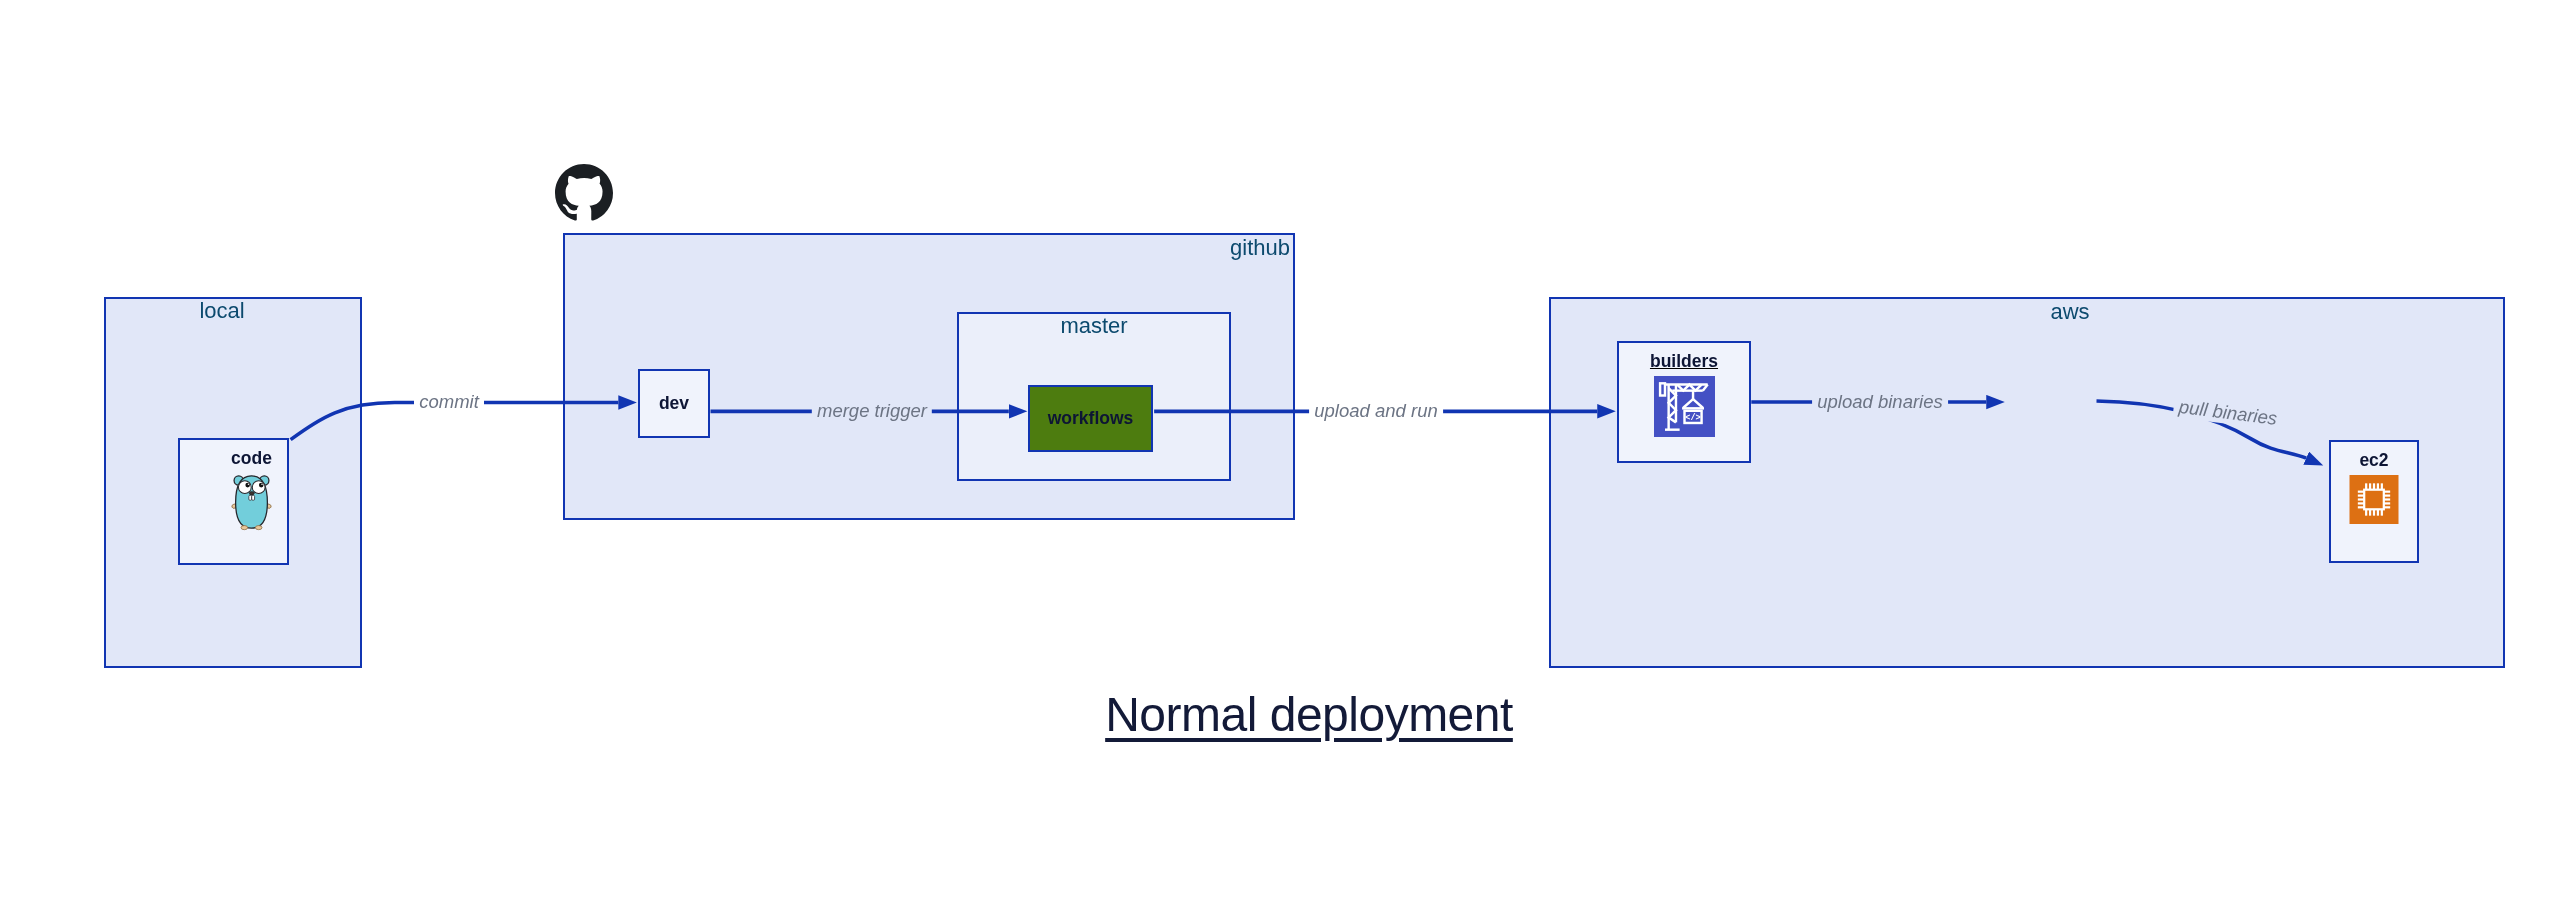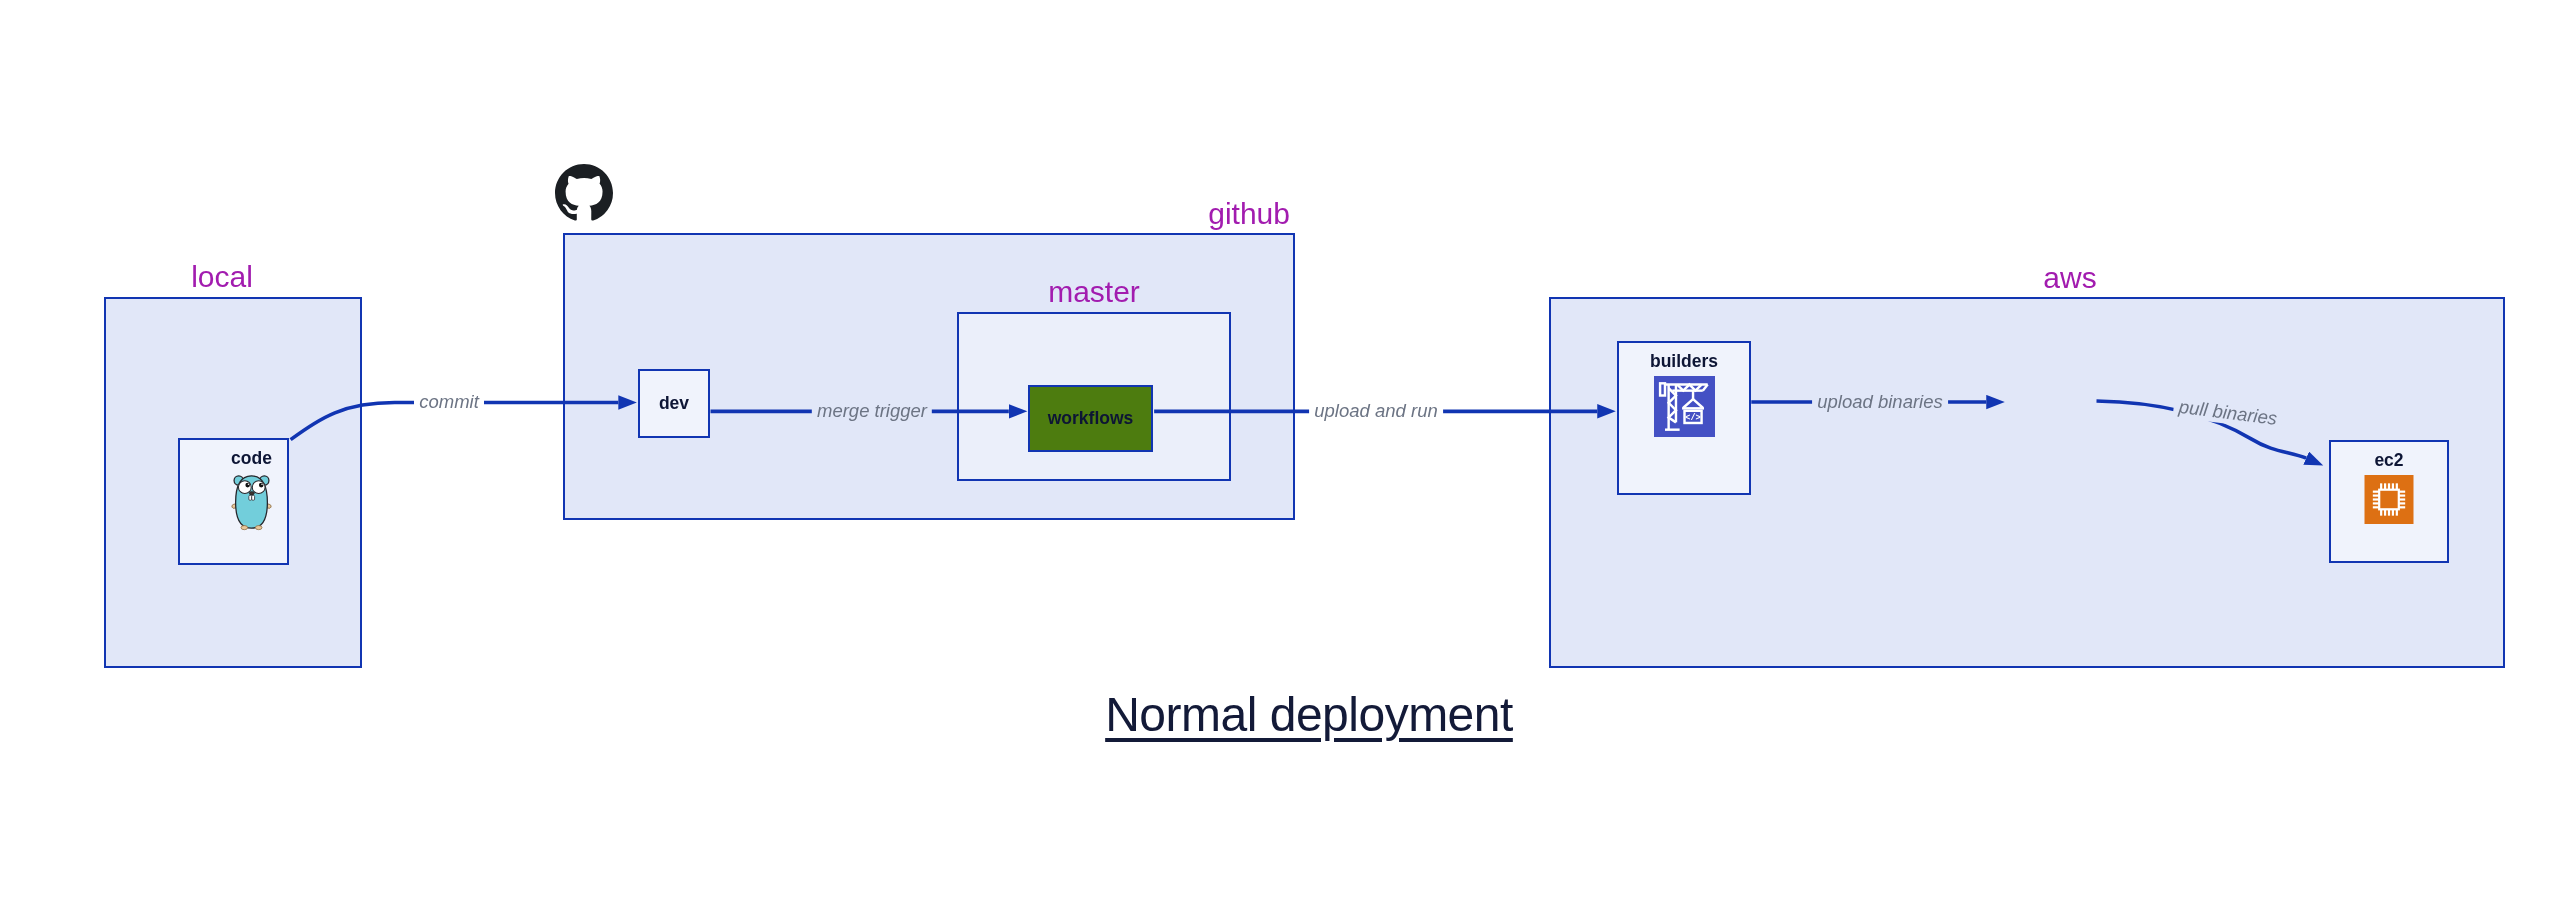--- a/index.html
+++ b/index.html
@@ -12,21 +12,21 @@
   .cbox.master{background:#ebeffa;z-index:2;}
 
   
   .nbox{position:absolute;background:#f0f3fc;border:2.6px solid #1135b2;box-sizing:border-box;z-index:3;
         display:flex;flex-direction:column;align-items:center;}
   .nbox .nlabel{font-weight:bold;font-size:17.5px;color:#0d1535;padding-top:8.2px;letter-spacing:0;}
   .nbox.centered{justify-content:center;}
   .nbox.centered .nlabel{padding-top:0;}
 
   
-  .clabel{position:absolute;font-size:30px;color:#a21caf;z-index:2;line-height:1.1;}
+  .clabel{position:absolute;font-size:22px;color:#0c4a6e;z-index:2;line-height:1.1;margin-top:39px;}
   .clabel.center{text-align:center;}
   .clabel.right{text-align:right;}
 
   
   svg.edges{position:absolute;left:0;top:0;z-index:4;pointer-events:none;}
   .elabel{position:absolute;z-index:5;font-size:18.5px;font-style:italic;color:#6c7484;
           transform:translate(-50%,-50%);padding:1px 5.2px;white-space:nowrap;line-height:1.1;}
   .elabel.onwhite{background:#ffffff;}
   .elabel.onfill{background:#e1e7f8;}
   .elabel.tilt{transform:translate(-50%,-50%) rotate(7deg);}
@@ -86,21 +86,21 @@
   </div>
 
   <div class="nbox centered" style="left:638px;top:369px;width:72px;height:69px;">
     <div class="nlabel">dev</div>
   </div>
 
   <div class="nbox centered" style="left:1028px;top:385px;width:125px;height:67px;background:#4d7c0f;">
     <div class="nlabel">workflows</div>
   </div>
 
-  <div class="nbox" style="left:1617px;top:341px;width:134px;height:154px;">
+  <div class="nbox" style="left:1617px;top:341px;width:134px;height:122px;text-decoration:underline;">
     <div class="nlabel">builders</div>
     <div style="margin-top:4.1px;">
       <svg class="icon" width="61" height="61" viewBox="0 0 100 100">
         <rect x="0" y="0" width="100" height="100" fill="#4450c4"></rect>
         <g stroke="#ffffff" stroke-width="4" fill="none">
           <rect x="10" y="12" width="8" height="20"></rect>
           <line x1="18" y1="14" x2="88" y2="14"></line>
           <line x1="30" y1="24" x2="80" y2="24"></line>
           <line x1="24" y1="14" x2="24" y2="88"></line>
           <line x1="36" y1="14" x2="36" y2="76"></line>
@@ -112,21 +112,21 @@
           <line x1="46" y1="53" x2="82" y2="53"></line>
           <rect x="50" y="57" width="28" height="20"></rect>
           <line x1="18" y1="88" x2="42" y2="88"></line>
         </g>
         <text x="64" y="72" fill="#ffffff" font-size="14" font-weight="bold" text-anchor="middle" font-family="Liberation Mono, monospace">&lt;/&gt;</text>
       </svg>
     </div>
   </div>
 
 
-  <div class="nbox" style="left:2329px;top:440px;width:120px;height:123px;">
+  <div class="nbox" style="left:2329px;top:440px;width:90px;height:123px;">
     <div class="nlabel">ec2</div>
     <div style="margin-top:4.1px;">
       <svg class="icon" width="50" height="49" viewBox="0 0 100 100">
         <rect x="0" y="0" width="100" height="100" fill="#dd7013"></rect>
         <g stroke="#ffffff" stroke-width="4.5" fill="none">
           <rect x="30" y="30" width="40" height="40"></rect>
           <line x1="34" y1="17" x2="34" y2="30"></line>
             <line x1="42" y1="17" x2="42" y2="30"></line>
           <line x1="50" y1="17" x2="50" y2="30"></line>
             <line x1="58" y1="17" x2="58" y2="30"></line>

